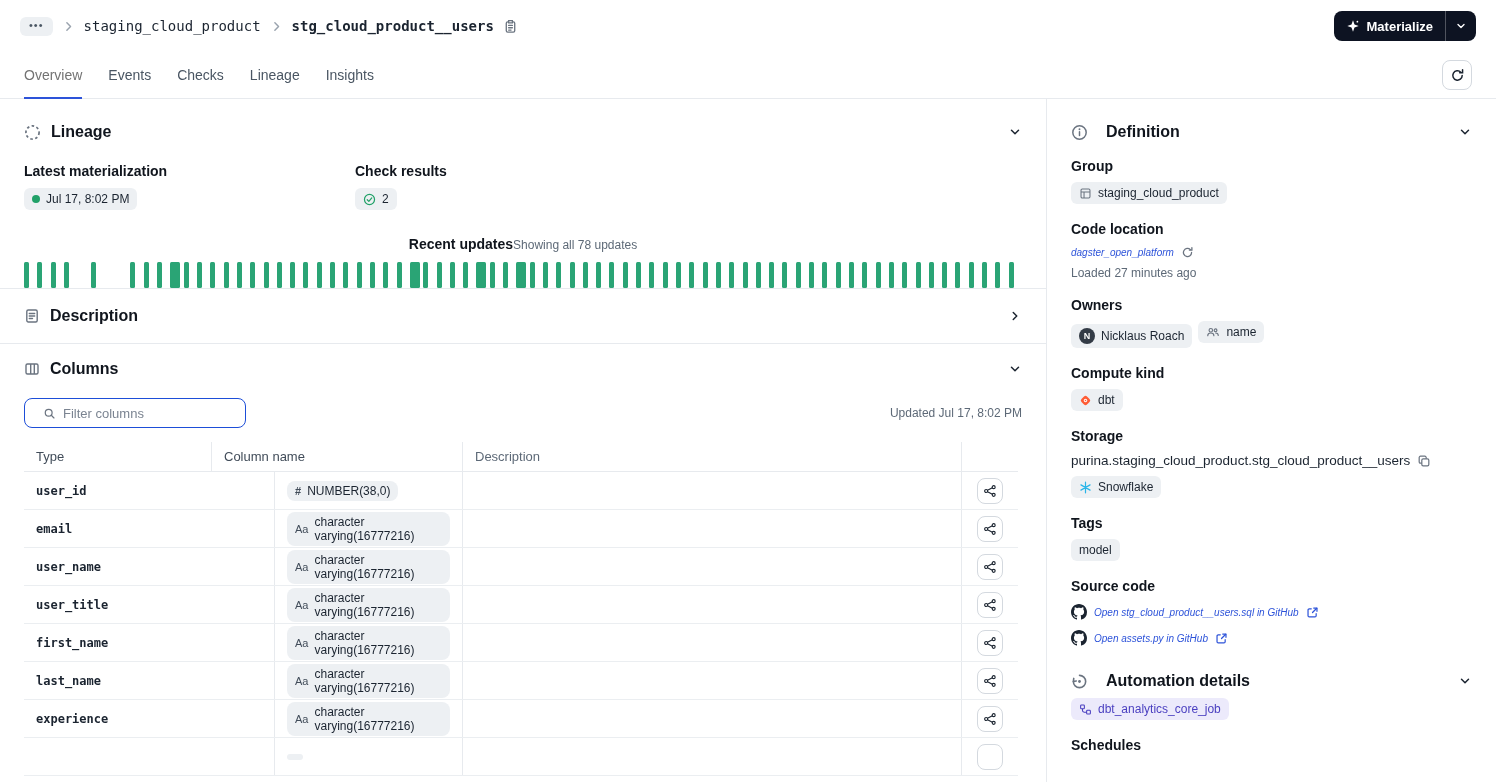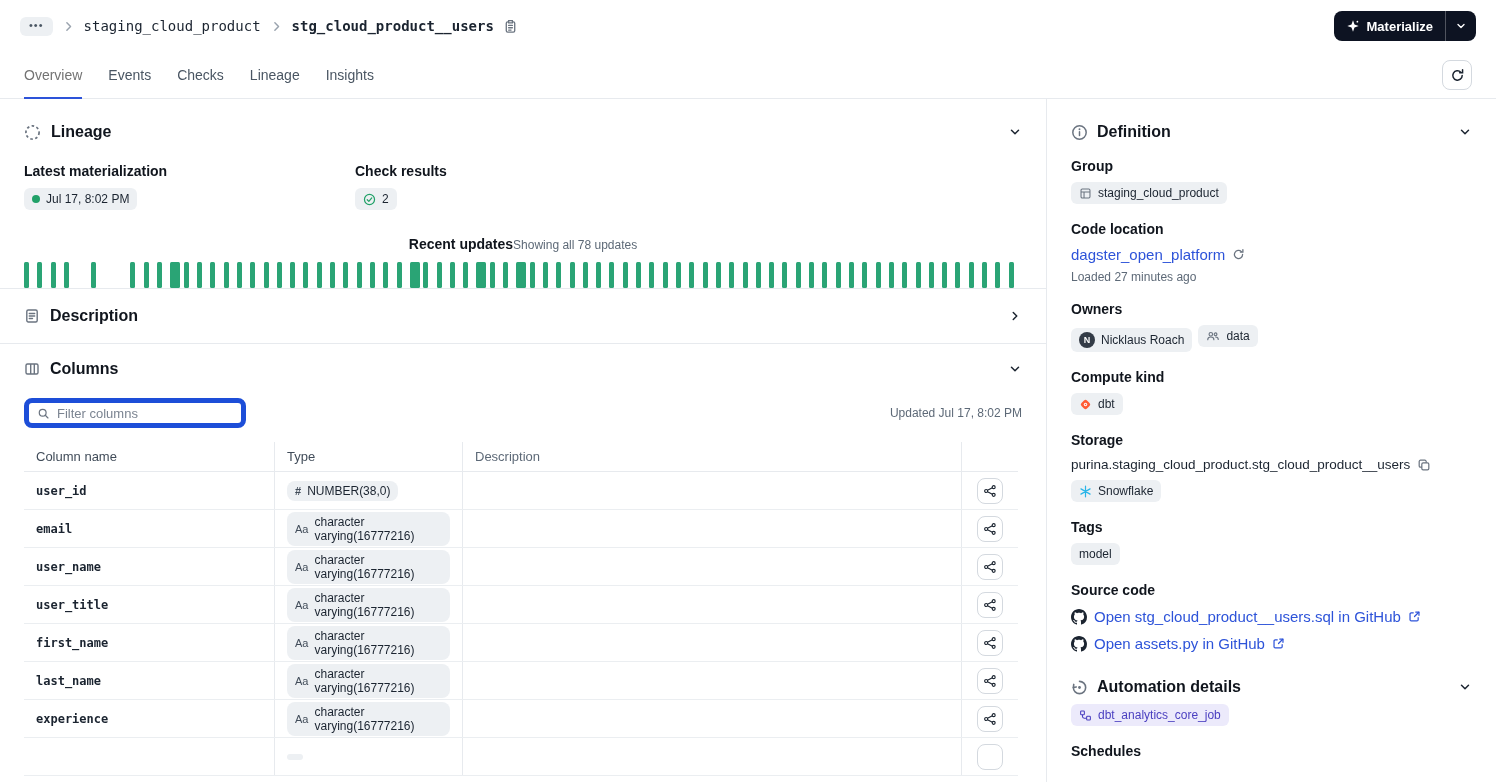--- a/index.html
+++ b/index.html
@@ -51,47 +51,47 @@
 
   .updates-row { display:flex; justify-content:center; align-items:baseline; padding:0 24px; margin-top:26px; }
   .muted-sm { font-size:12px; color:#5D6977; }
   .timeline { position:relative; height:26px; margin:10px 24px 0; }
   .tl-bar { position:absolute; top:0; bottom:0; width:5px; border-radius:1.5px; background:#2AA475; cursor:pointer; }
   .tl-bar.wide { width:10px; }
   .timeline-dates { display:flex; justify-content:space-between; padding:7px 24px 14px; font-size:12px; color:#5D6977; }
 
   
   .columns-controls { display:flex; justify-content:space-between; align-items:center; padding:0 24px; margin-top:20px; }
-  .filter-box { width:222px; height:30px; border:5px solid #1d4ed8; border-radius:8px; display:flex; align-items:center; gap:7px; padding:0 8px; color:#6B7480; background:#fff; }
+  .filter-box { width:222px; height:30px; border:1px solid #1d4ed8; border-radius:8px; display:flex; align-items:center; gap:7px; padding:0 18px; color:#6B7480; background:#fff; }
   .filter-box input { border:none; outline:none; flex:1; font-size:13px; font-family:inherit; color:#1B2430; background:transparent; }
   .filter-box input::placeholder { color:#7B8491; }
 
   .ctable { margin:14px 24px 0; width:994px; font-size:13px; }
   .thead { display:flex; border-bottom:1px solid #E7EAEE; }
   .trow { display:flex; border-bottom:1px solid #EBEEF1; height:38px; }
   .tcell { padding:0 12px; display:flex; align-items:center; }
   .th { color:#414C59; height:29px; }
   .c-name { width:251px; border-right:1px solid #E7EAEE; }
   .c-type { width:188px; border-right:1px solid #E7EAEE; }
   .c-desc { width:499px; border-right:1px solid #E7EAEE; color:#5D6977; }
   .c-act  { width:56px; justify-content:center; }
   .mono-name { font-family:"DejaVu Sans Mono","Liberation Mono",monospace; font-size:12px;font-weight:bold; }
   .type-badge { display:inline-flex; align-items:center; gap:6px; background:#EDF0F3; border-radius:8px; padding:3px 8px; font-size:12px; color:#1B2430; }
   .type-icon { color:#414C59; display:inline-flex; align-items:center; font-size:11px; }
   .t-num { font-weight:bold; }
   .t-str { font-size:11px; }
   .action-btn { width:26px; height:26px; border:1px solid #D4D9DF; border-radius:8px; background:#fff; display:flex; align-items:center; justify-content:center; color:#1B2430; cursor:pointer; }
 
   
-  .side-section-header { display:flex; align-items:center; gap:9px; padding-top:24px; }
+  .side-section-header { display:flex; align-items:center; gap:18px; padding-top:24px; }
   .side-section-header.second { padding-top:26px; }
   .side-label { font-size:14px; font-weight:bold; color:#10151D; margin-top:17px; }
   .side-col .badge { margin-top:8px; margin-right:6px; }
   .avatar { width:16px; height:16px; border-radius:50%; background:#333B46; color:#fff; font-size:9px; font-weight:bold; display:inline-flex; align-items:center; justify-content:center; }
-  .link { color:#2D53D9; text-decoration:none; cursor:pointer; font-size:15px; }
+  .link { color:#2D53D9; text-decoration:none; cursor:pointer; font-size:10px;font-style:italic; }
   .link-row { display:flex; align-items:center; gap:7px; margin-top:9px; }
   .loaded-text { font-size:12px; color:#5D6977; margin-top:7px; }
   .storage-row { display:flex; align-items:center; gap:7px; margin-top:9px; font-size:13.5px; }
   .badge.lavender { background:#ECEAFB; color:#4A3FC0; }
   .badge.lavender .b-icon { color:#4A3FC0; }
   .b-icon { display:inline-flex; color:#6B7480; }
   .gh-row { display:flex; align-items:center; gap:7px; margin-top:10px; }
   .gh-mark { color:#1B2430; display:inline-flex; }
   .ext-icon { color:#2D53D9; display:inline-flex; }
 </style>
@@ -317,22 +317,22 @@
               <path d="M10.2 10.2 13.5 13.5" stroke-linecap="round"></path>
             </svg>
         </span>
         <input type="text" placeholder="Filter columns" style="">
       </div>
       <span class="muted-sm">Updated Jul 17, 8:02 PM</span>
     </div>
 
     <div class="ctable">
       <div class="thead">
+        <div class="tcell th c-type">Type</div>
         <div class="tcell th c-name">Column name</div>
-        <div class="tcell th c-type">Type</div>
         <div class="tcell th c-desc">Description</div>
         <div class="tcell th c-act"></div>
       </div>
       <div>
           <div class="trow">
             <div class="tcell c-name">
               <span class="mono-name">user_id</span>
             </div>
             <div class="tcell c-type">
               <span class="type-badge">
@@ -546,21 +546,21 @@
       <span>Nicklaus Roach</span>
     </span><span class="badge">
       <span class="b-icon">
         <svg width="14" height="14" viewBox="0 0 16 16" fill="none" stroke="#6B7480" stroke-width="1.3" stroke-linecap="round">
             <circle cx="5.5" cy="6" r="2"></circle>
             <path d="M2 12.2c0-1.9 1.6-3 3.5-3s3.5 1.1 3.5 3"></path>
             <circle cx="10.9" cy="6.1" r="1.6"></circle>
             <path d="M11 9.2c1.7.1 3 1.1 3 2.8"></path>
           </svg>
       </span>
-      <span>data</span>
+      <span>name</span>
     </span>
 
     <div class="side-label">Compute kind</div>
     <span class="badge">
       <span class="b-icon">
         <svg width="13" height="13" viewBox="0 0 16 16">
             <rect x="3.2" y="3.2" width="9.6" height="9.6" rx="2.6" transform="rotate(45 8 8)" fill="#FF5C35"></rect>
             <circle cx="8" cy="8" r="2.1" fill="#fff"></circle>
             <circle cx="8" cy="8" r=".9" fill="#FF5C35"></circle>
           </svg>

